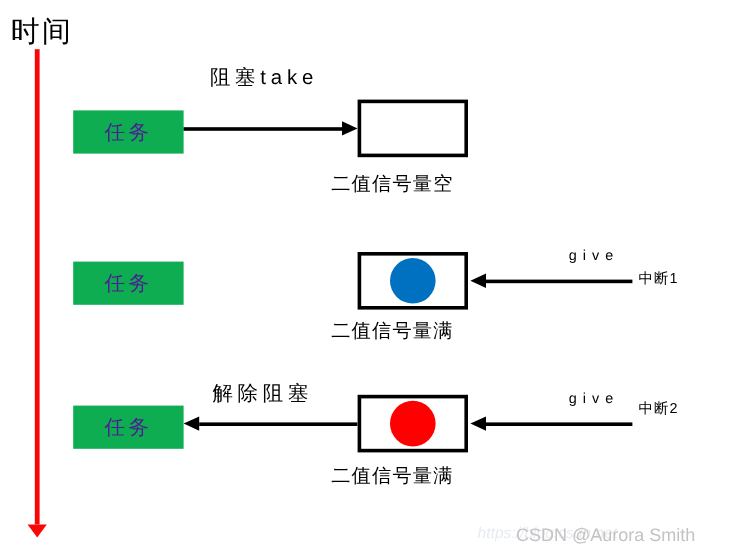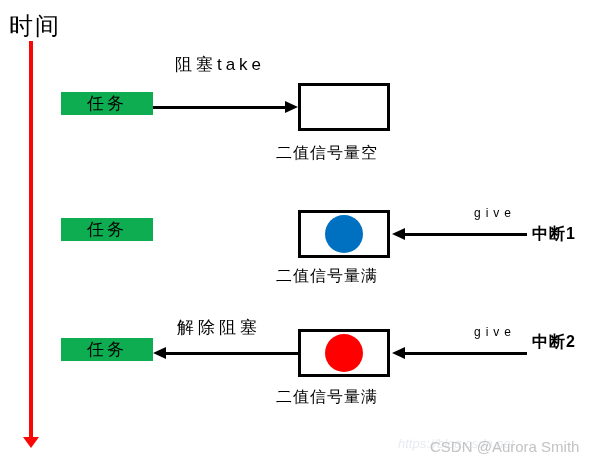--- a/index.html
+++ b/index.html
@@ -7,34 +7,34 @@
     position:relative;width:610px;height:466px;background:#ffffff;
     font-family:"Liberation Sans","DejaVu Sans",sans-serif;color:#000;
     overflow:hidden;
   }
   .abs{position:absolute;}
   .time-label{left:9px;top:10px;font-size:24px;letter-spacing:2px;}
   .timeline-line{left:29px;top:41px;width:4px;height:396px;}
   .timeline-head{left:23px;top:437px;width:0;height:0;
     border-left:8px solid transparent;border-right:8px solid transparent;
     border-top:11px solid #f90607;}
-  .task-box{left:61px;width:92px;height:23px;color:#000000;font-size:17px;
+  .task-box{left:61px;width:92px;height:36px;color:#4c1d95;font-size:17px;
     letter-spacing:3px;display:flex;align-items:center;justify-content:center;}
   .sem-box{left:298px;width:86px;height:42px;border:3px solid #000;background:#fff;
     display:flex;align-items:center;justify-content:center;}
   .dot{width:38px;height:38px;border-radius:50%;}
   .sem-caption{width:150px;left:252px;text-align:center;font-size:16px;letter-spacing:1px;}
   .arrow-line{height:3px;background:#000;}
   .head-right{width:0;height:0;border-top:6px solid transparent;
     border-bottom:6px solid transparent;border-left:13px solid #000;}
   .head-left{width:0;height:0;border-top:6px solid transparent;
     border-bottom:6px solid transparent;border-right:13px solid #000;}
   .arrow-label{text-align:center;font-size:17px;letter-spacing:4px;white-space:nowrap;}
   .give-label{text-align:right;font-size:12px;letter-spacing:5px;}
-  .interrupt-label{font-size:16px;letter-spacing:1px;white-space:nowrap;font-weight:bold;}
+  .interrupt-label{font-size:12px;letter-spacing:1px;white-space:nowrap;}
   .wm-main{left:430px;top:438px;font-size:15px;color:#c3c3c3;white-space:nowrap;}
   .wm-faint{left:398px;top:436px;font-size:13px;color:#e7ebf1;white-space:nowrap;font-style:italic;}
 </style>
 </head>
 <body>
 
 <div class="canvas">
 
   <div class="abs time-label">时间</div>
   <div class="abs timeline-line" style="background: rgb(249, 6, 7);"></div>

